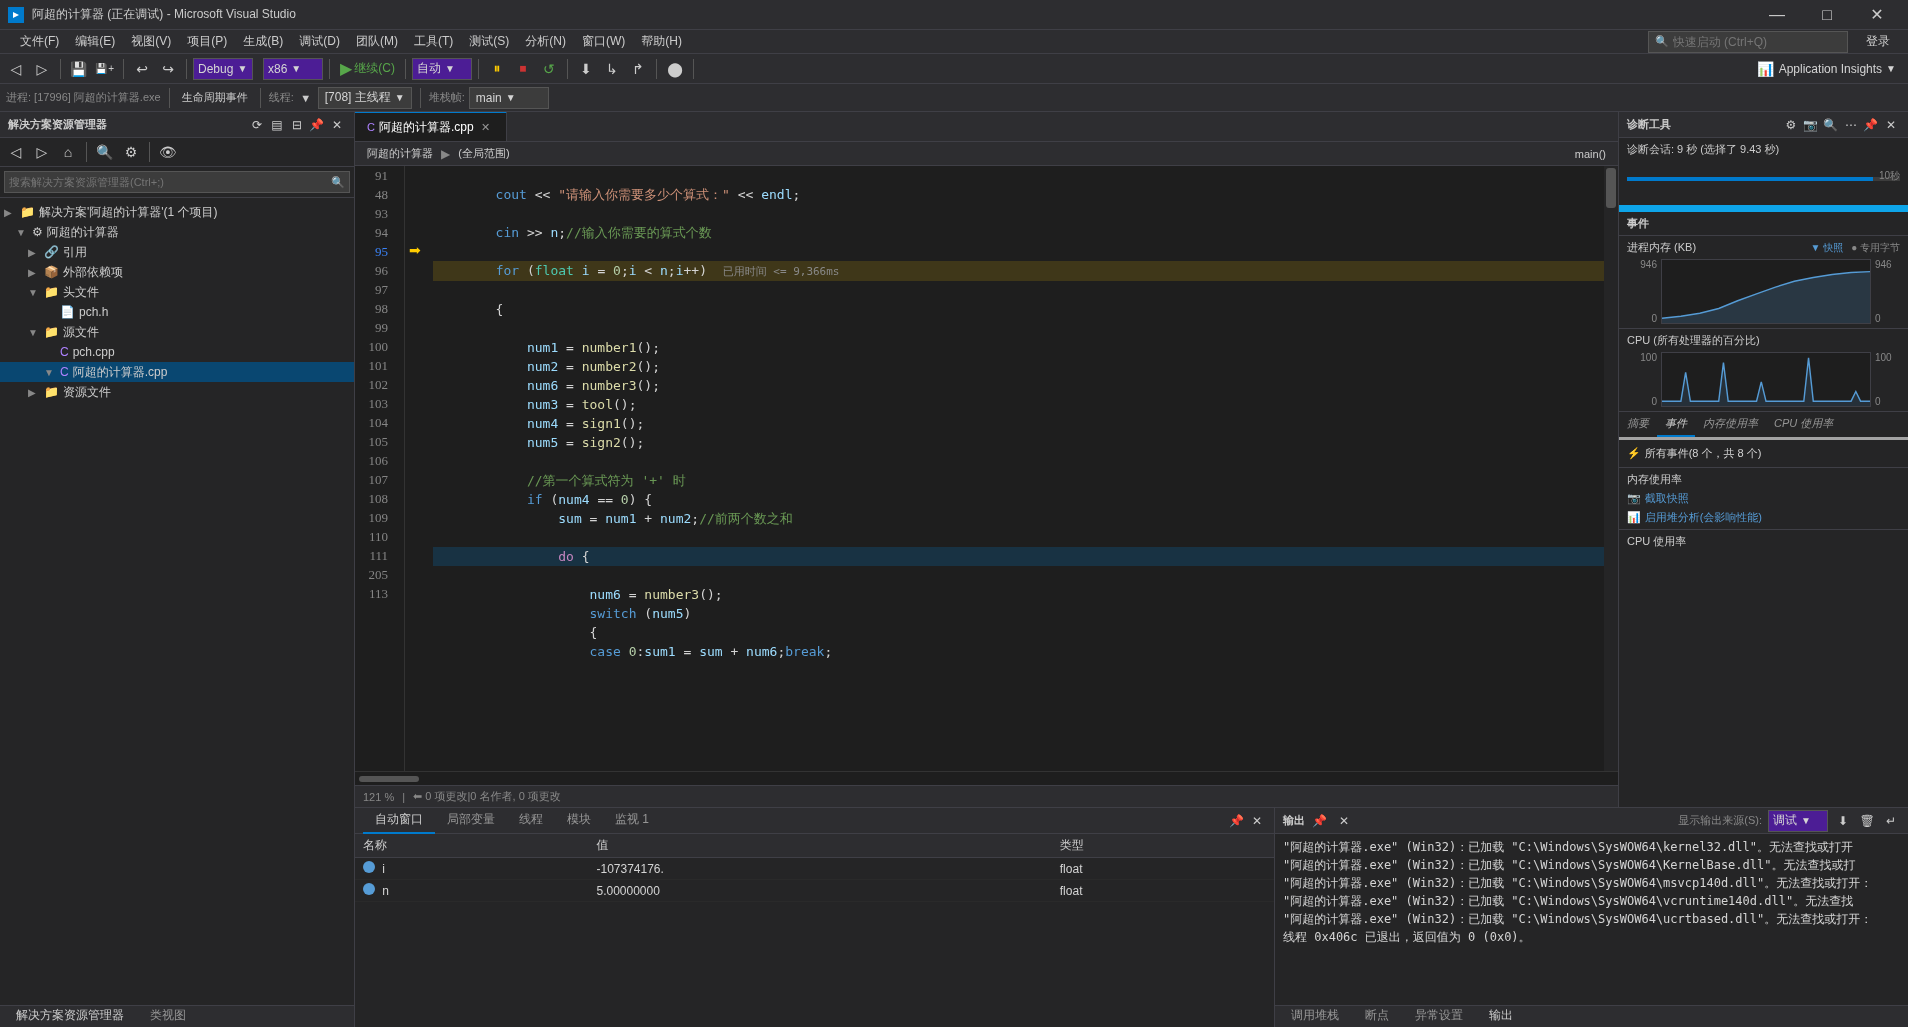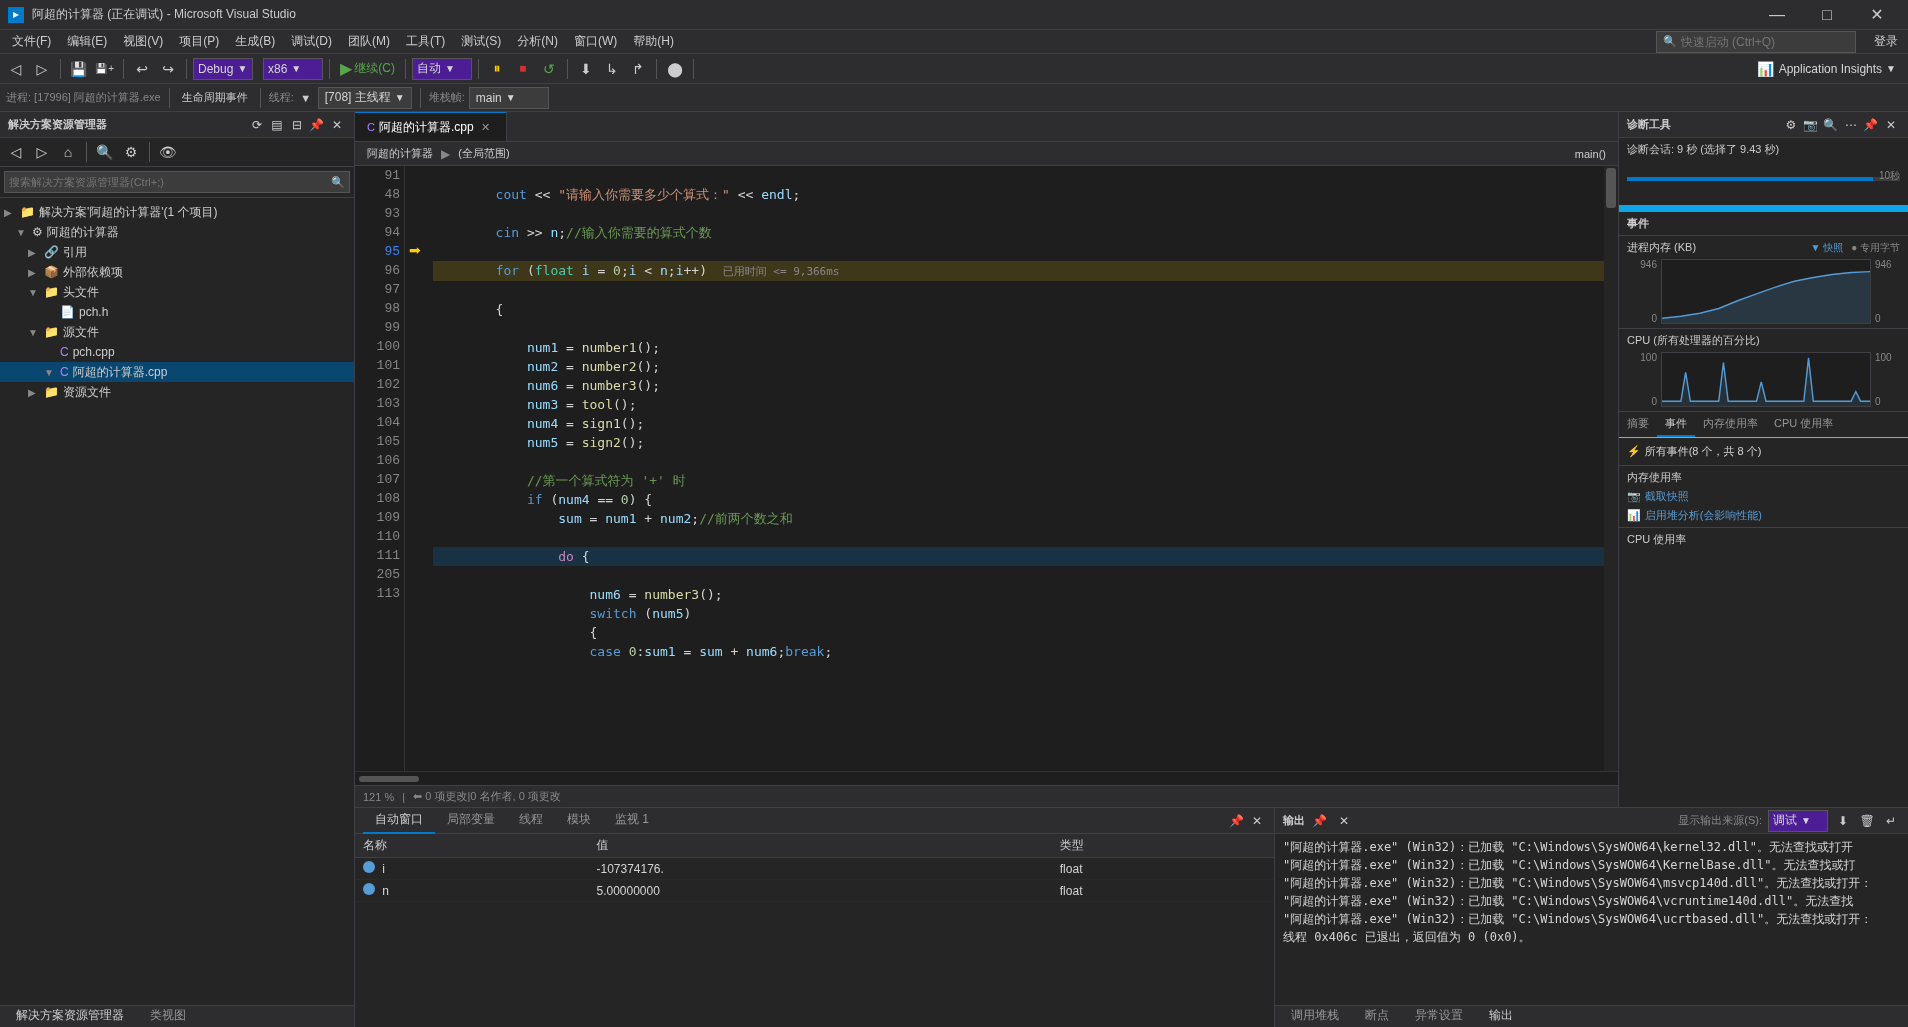--- a/index.html
+++ b/index.html
@@ -57,21 +57,21 @@
       background: transparent; border: none; outline: none;
       color: #d4d4d4; font-size: 12px; width: 100%;
     }
 
     
     .menu-bar {
       background: #2d2d30;
       height: 24px;
       display: flex;
       align-items: center;
-      padding: 0 4px;
+      padding: 0 12px;
       border-bottom: 1px solid #3f3f46;
     }
     .menu-item {
       padding: 2px 8px;
       cursor: pointer;
       font-size: 12px;
       color: #cccccc;
       height: 24px;
       display: flex; align-items: center;
     }
@@ -234,23 +234,23 @@
       flex: 1;
       display: flex;
       overflow: hidden;
       position: relative;
     }
     .line-numbers {
       width: 50px;
       background: #1e1e1e;
       color: #858585;
       font-size: 13px;
-      font-family: Liberation Mono, monospace;
+      font-family: Liberation Serif, serif;
       text-align: right;
-      padding: 0 4px 0 4px;
+      padding: 0 16px 0 4px;
       line-height: 19px;
       overflow: hidden;
       border-right: 1px solid #333;
       flex-shrink: 0;
     }
     .code-content {
       flex: 1;
       font-family: 'Consolas', monospace;
       font-size: 13px;
       line-height: 19px;
@@ -382,21 +382,22 @@
       justify-content: space-between;
     }
 
     .diag-section {
       padding: 4px 8px;
       border-bottom: 7px solid #0ea5e9;
     }
 
     .diag-tabs {
       display: flex;
-      border-bottom: 1px solid #a3a3a3;
+      border-bottom: 3px solid #a3a3a3;
+      font-style: italic;
     }
     .diag-tab {
       padding: 4px 8px;
       cursor: pointer;
       font-size: 11px;
       color: #969696;
       border-bottom: 2px solid transparent;
     }
     .diag-tab.active {
       color: #cccccc;

